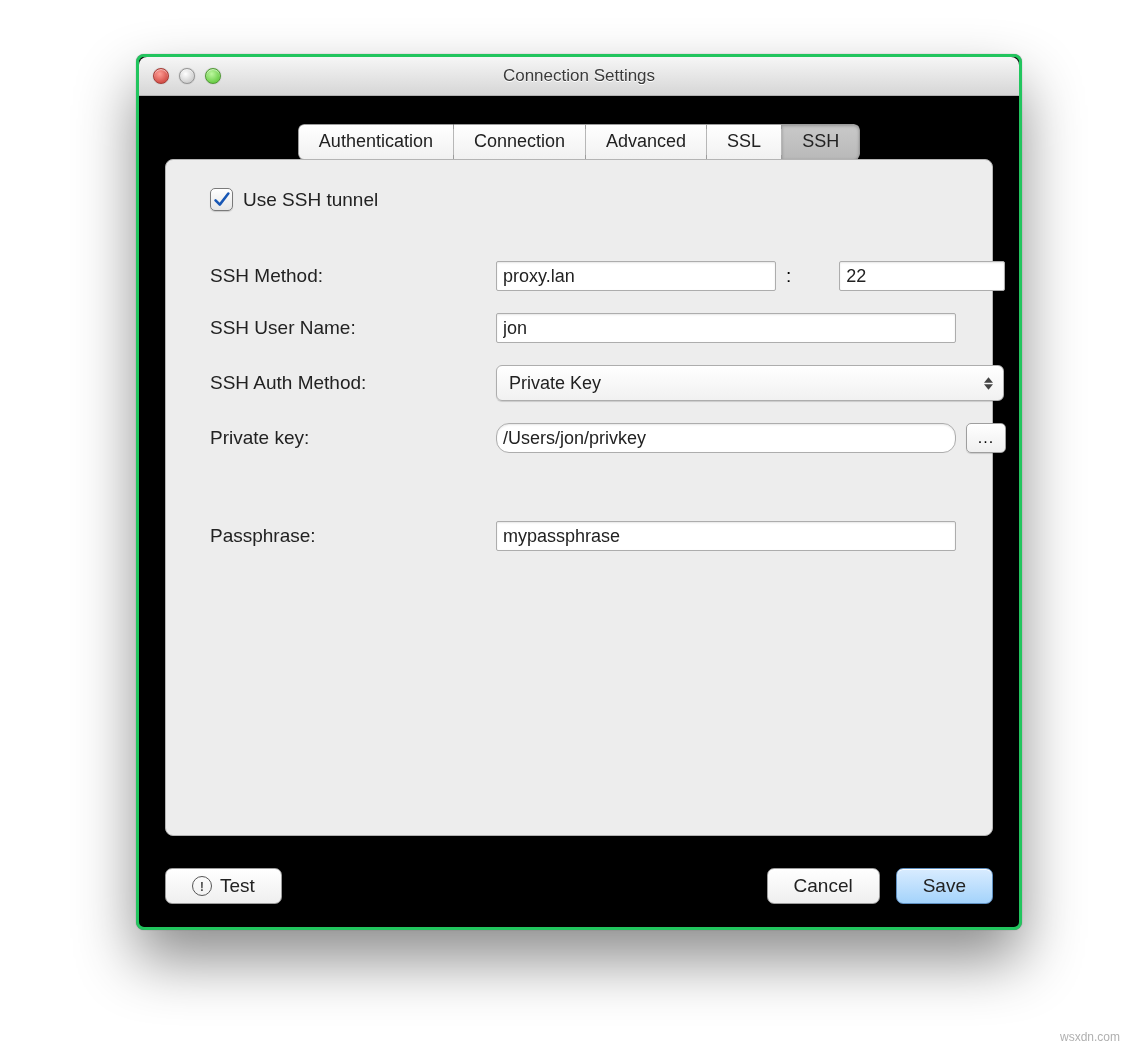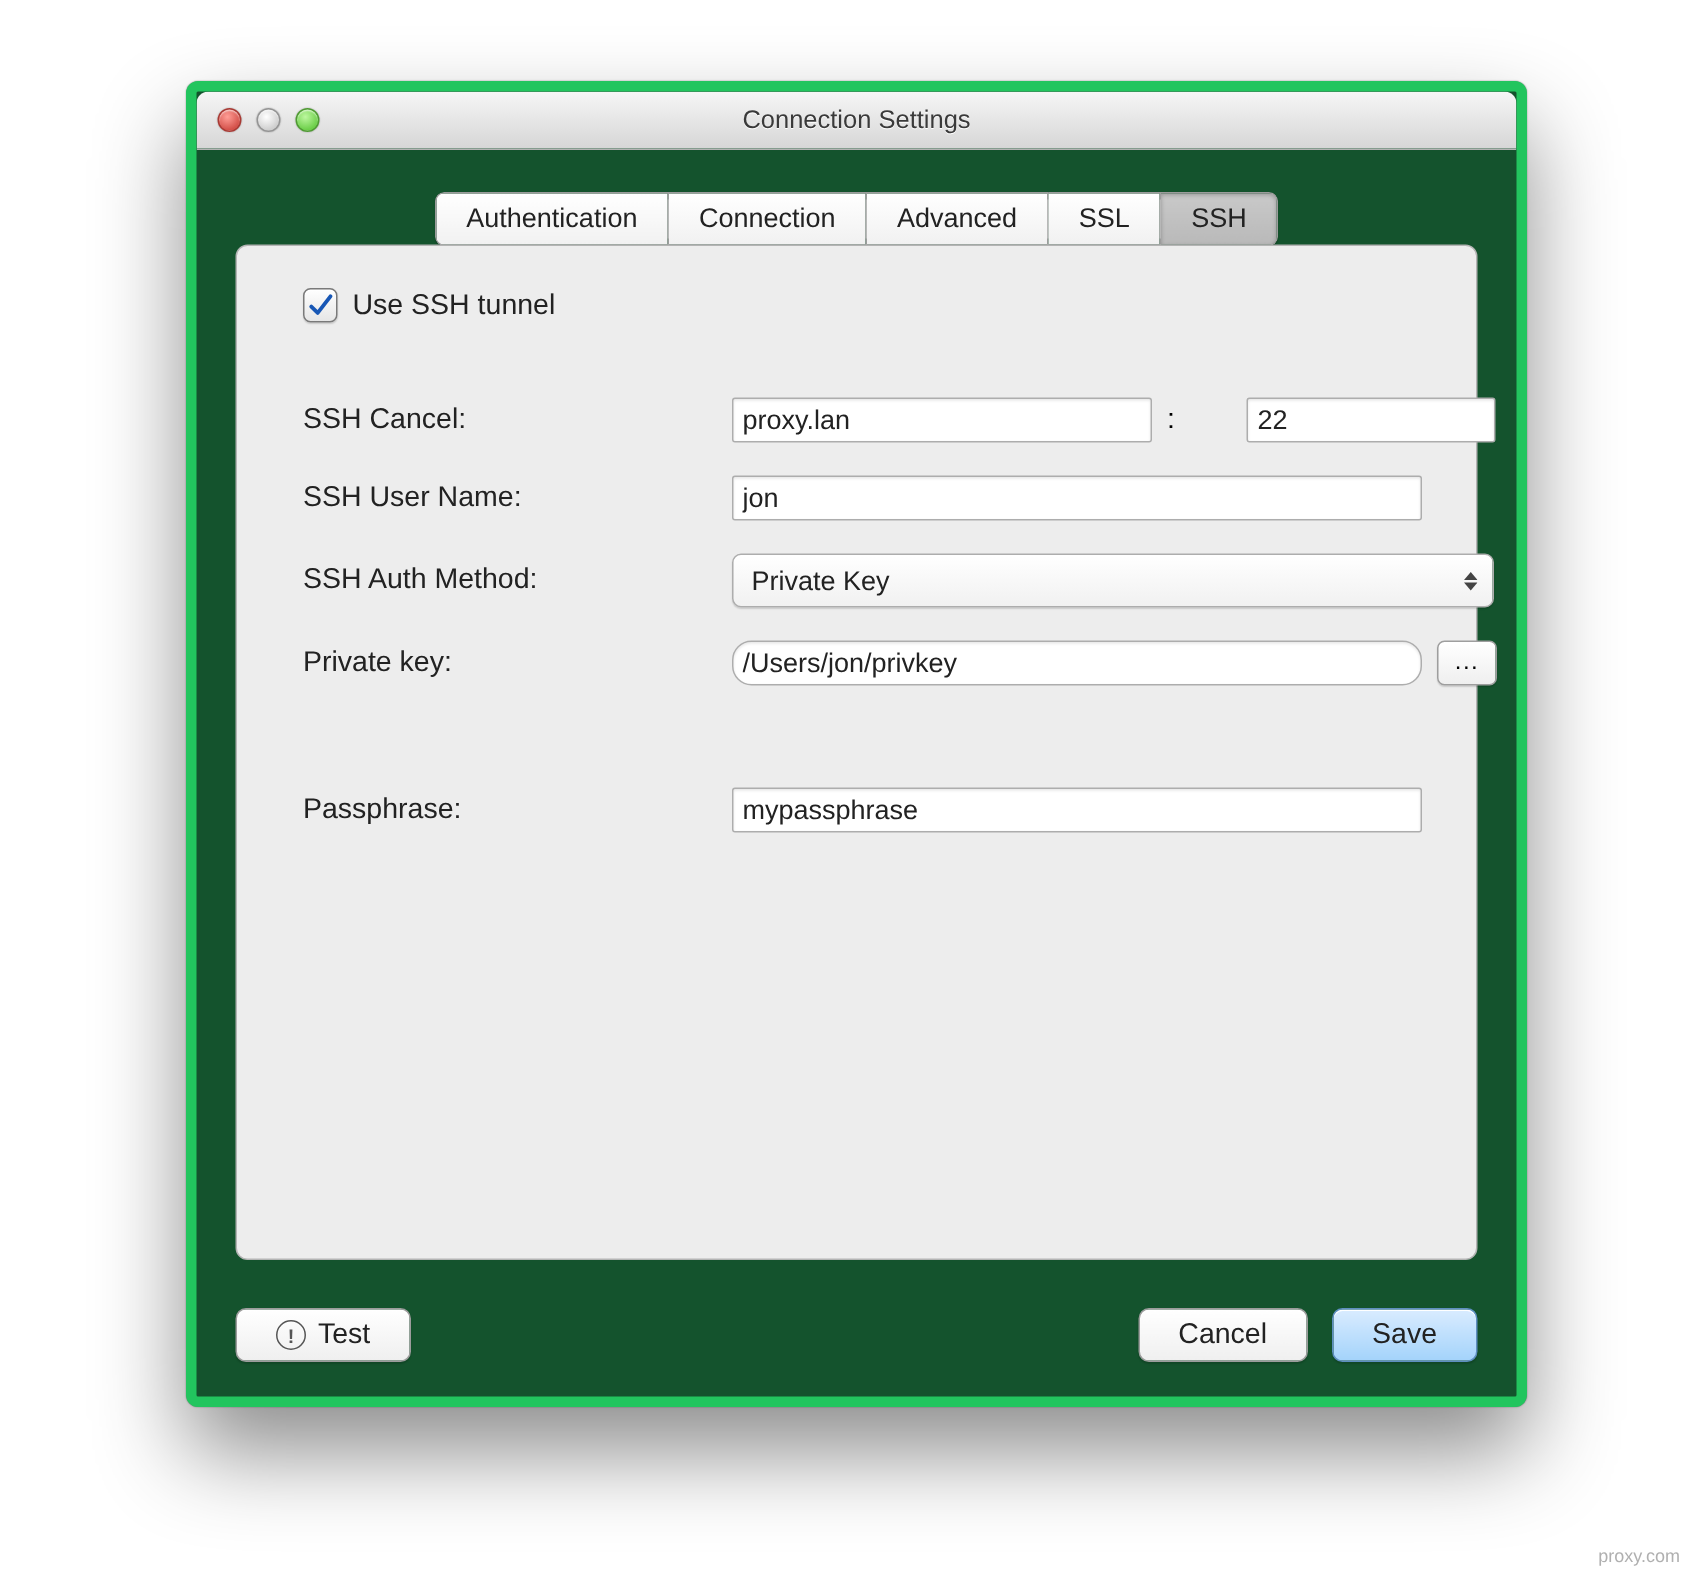--- a/index.html
+++ b/index.html
@@ -1,19 +1,19 @@
 <!DOCTYPE html>
 <html><head>
 <meta charset="utf-8">
 <style>
   html,body{margin:0;padding:0;background:#fff;font-family:"Lucida Grande","Helvetica Neue",Arial,sans-serif;}
   .stage{width:1128px;height:1050px;position:relative;}
   .window{
-    position:absolute;left:124px;top:54px;width:880px;height:870px;
-    background:#14532d;border:7px solid #22c55e;border-radius:8px;
+    position:absolute;left:136px;top:54px;width:880px;height:870px;
+    background:#000000;border:3px solid #22c55e;border-radius:8px;
     box-shadow:0 30px 60px rgba(0,0,0,.45),0 0 1px rgba(0,0,0,.5);
     overflow:hidden;
   }
   .titlebar{
     height:38px;
     background:linear-gradient(#f6f6f6,#d6d6d6);
     border-bottom:1px solid #b3b3b3;
     display:flex;align-items:center;position:relative;
     border-top-left-radius:8px;border-top-right-radius:8px;
   }
@@ -132,21 +132,21 @@
         <div class="chkrow">
           <div class="chk">
             <svg viewBox="0 0 20 20">
               <polyline points="3,11 8,16 18,3" fill="none" stroke="#1857b5" stroke-width="3" stroke-linecap="round" stroke-linejoin="round"></polyline>
             </svg>
           </div>
           <div class="chklabel">Use SSH tunnel</div>
         </div>
 
         <div class="form">
-          <div class="flabel">SSH Cancel:</div>
+          <div class="flabel">SSH Method:</div>
           <div class="addr">
             <input class="txt host" value="proxy.lan" style="">
             <span class="colon">:</span>
             <input class="txt port" value="22" style="">
           </div>
 
           <div class="flabel">SSH User Name:</div>
           <input class="txt wide" value="jon" style="">
 
           <div class="flabel">SSH Auth Method:</div>
@@ -182,14 +182,14 @@
           <span>Test</span>
         </button>
         <div class="grow"></div>
         <button class="btn">Cancel</button>
         <button class="btn primary">Save</button>
       </div>
 
     </div>
   </div>
 
-  <div class="watermark">proxy.com</div>
+  <div class="watermark">wsxdn.com</div>
 </div>
 
 </body></html>

